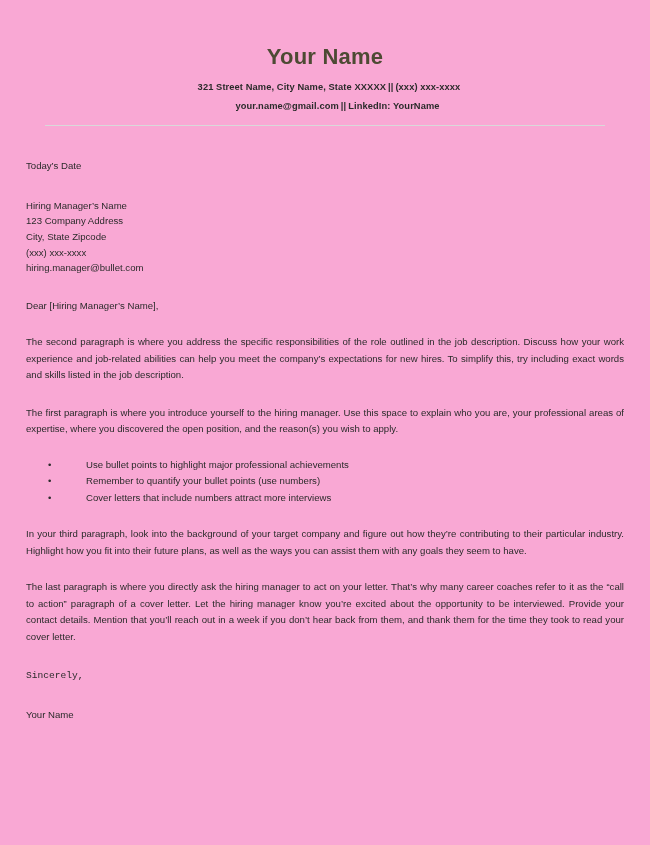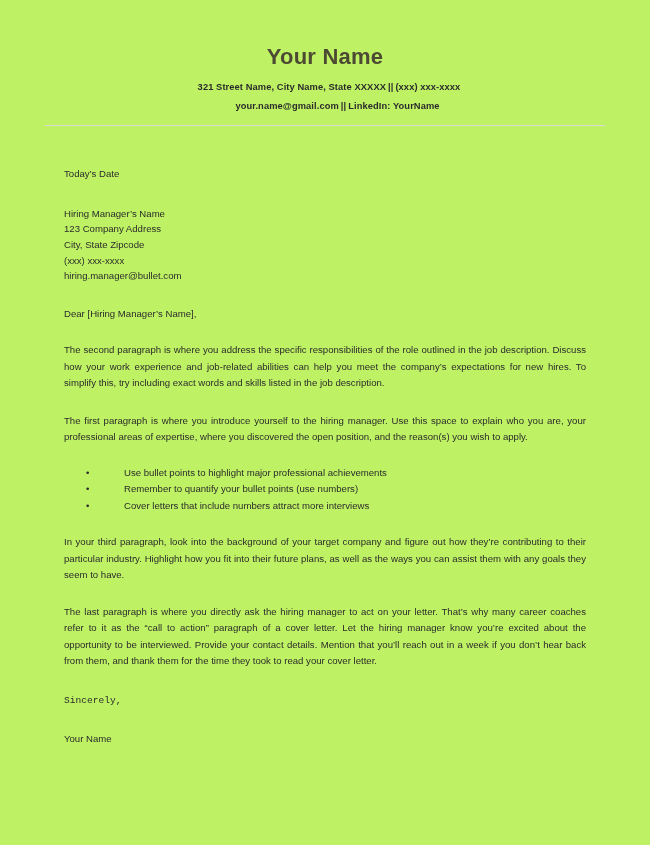--- a/index.html
+++ b/index.html
@@ -11,21 +11,21 @@
     width: 650px;
     height: 845px;
     font-family: "Liberation Sans", sans-serif;
     -webkit-font-smoothing: antialiased;
   }
 
   .page {
     position: relative;
     width: 650px;
     height: 845px;
-    background: #bef264;
+    background: #f9a8d4;
     box-sizing: border-box;
     overflow: hidden;
   }
 
   
   .letter-header {
     padding-top: 44px;
     text-align: center;
   }
   .applicant-name {
@@ -54,22 +54,22 @@
 
   .header-divider {
     margin: 14px 45px 0 45px;
     height: 1px;
     background: #d9d9d9;
     border: 0;
   }
 
   
   .letter-body {
-    padding: 0 64px;
-    margin-top: 40px;
+    padding: 0 26px;
+    margin-top: 32px;
     color: #2b2b2b;
     font-size: 9.6px;
     line-height: 16.5px;
   }
 
   .date-line {
     margin: 0;
   }
 
   .recipient-block {

